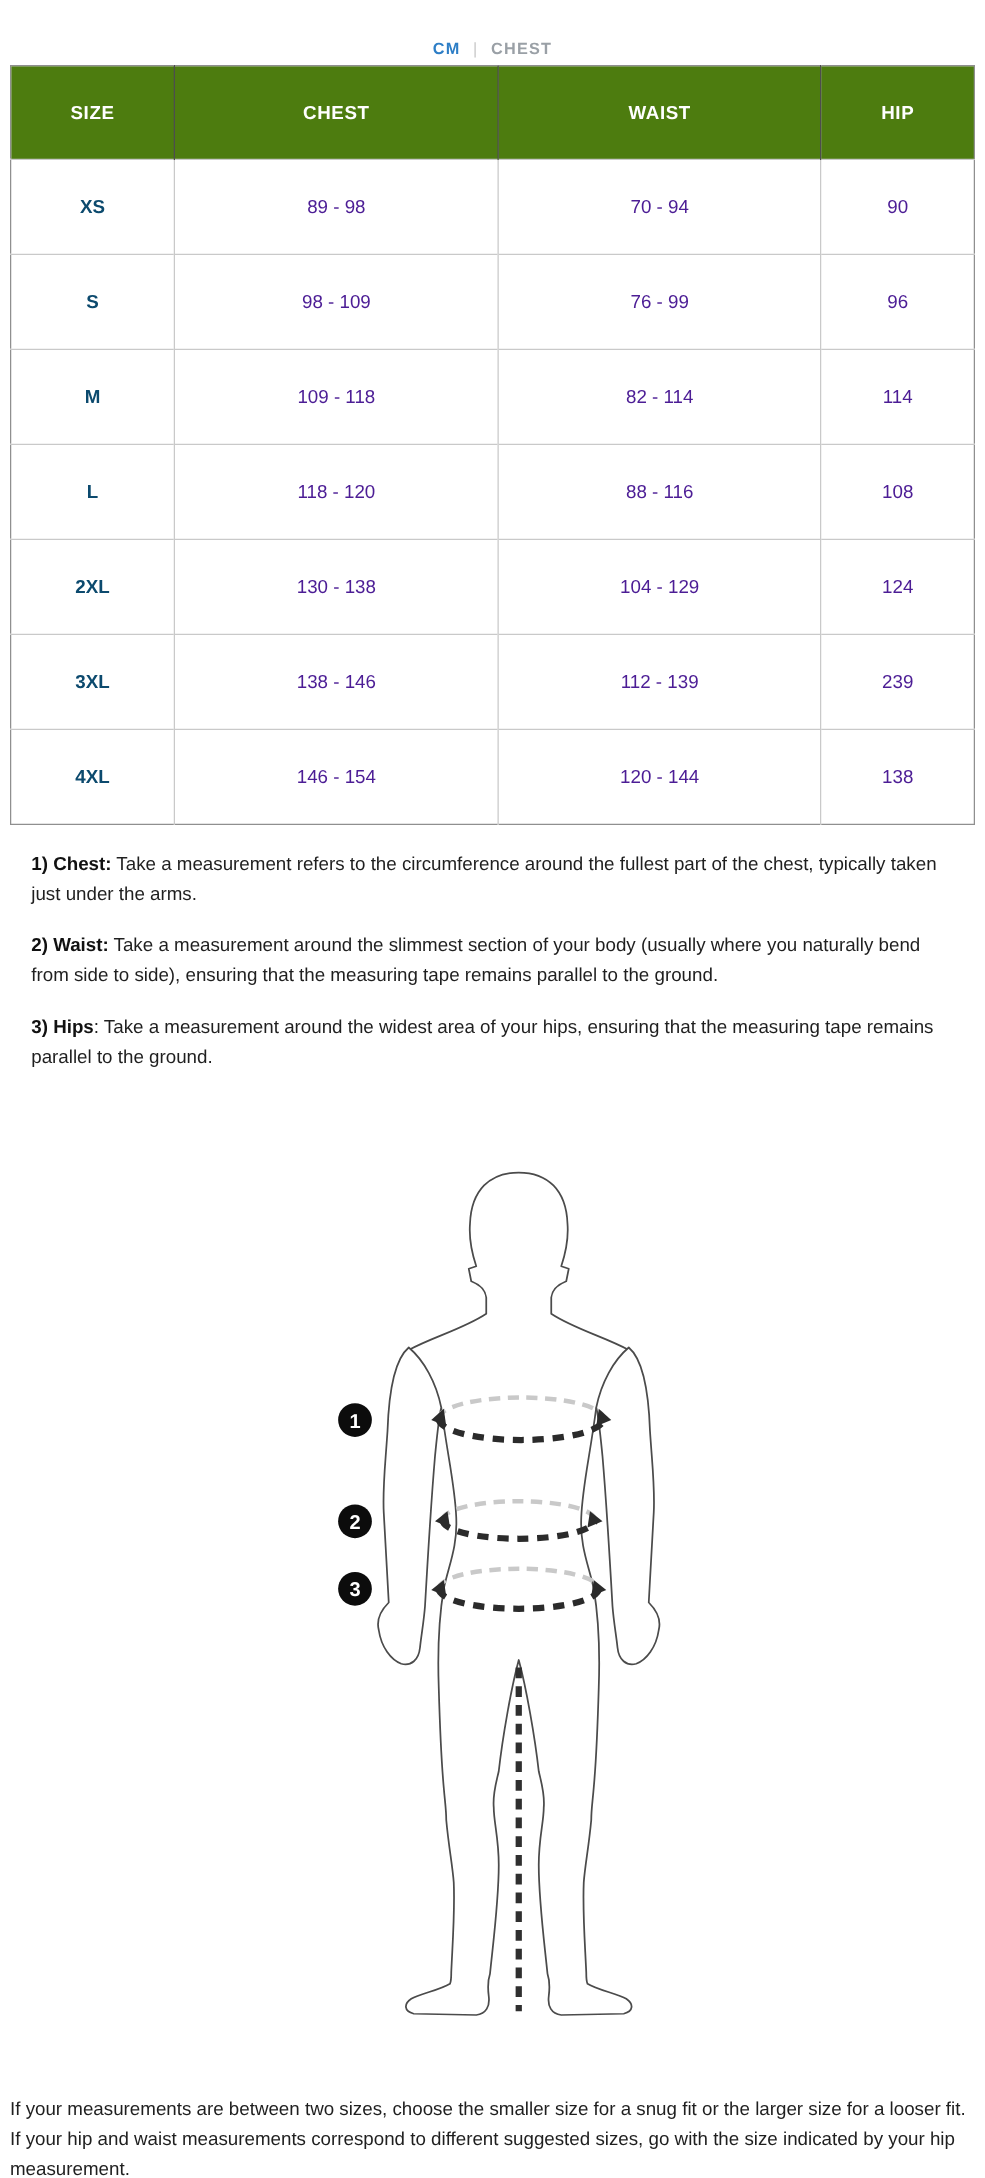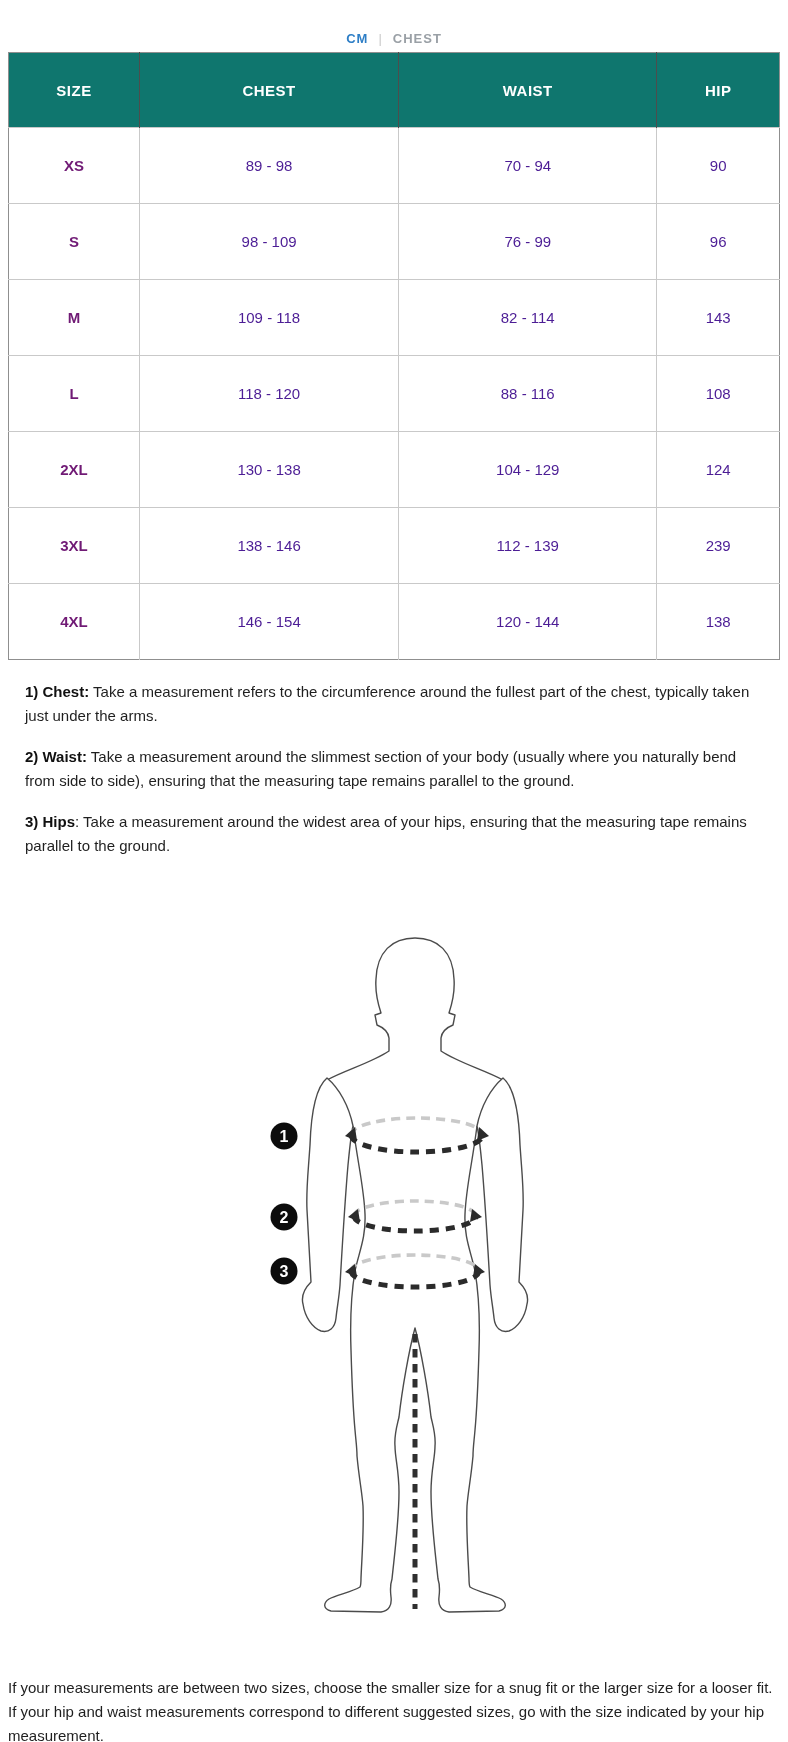--- a/index.html
+++ b/index.html
@@ -28,41 +28,41 @@
   .unit-inches{color:#9aa0a6;cursor:pointer;}
   
   table.size-table{
     width:772px;
     margin:0 8px;
     border-collapse:collapse;
     border:1px solid #8f8f8f;
     table-layout:fixed;
   }
   table.size-table th{
-    background:#0f766e;
+    background:#4d7c0f;
     color:#ffffff;
     height:72px;
     font-size:15px;
     font-weight:700;
     letter-spacing:.5px;
     text-align:center;
     border-right:1px solid #4d4d4d;
   }
   table.size-table th:last-child{border-right:none;}
   table.size-table td{
     height:73px;
     text-align:center;
     vertical-align:middle;
     font-size:15px;
     color:#4c1d95;
     border-top:1px solid #c9c9c9;
     border-right:1px solid #c9c9c9;
   }
   table.size-table td:last-child{border-right:none;}
-  table.size-table td.size-col{font-weight:700;color:#701a75;}
+  table.size-table td.size-col{font-weight:700;color:#0c4a6e;}
   .col-size{width:17%;}
   .col-chest{width:33.6%;}
   .col-waist{width:33.5%;}
   .col-hip{width:15.9%;}
   
   .notes{
     margin:20px 8px 0 8px;
     font-size:15px;
     line-height:24px;
   }
@@ -114,21 +114,21 @@
       <tr>
         <td class="size-col">S</td>
         <td>98 - 109</td>
         <td>76 - 99</td>
         <td>96</td>
       </tr>
       <tr>
         <td class="size-col">M</td>
         <td>109 - 118</td>
         <td>82 - 114</td>
-        <td>143</td>
+        <td>114</td>
       </tr>
       <tr>
         <td class="size-col">L</td>
         <td>118 - 120</td>
         <td>88 - 116</td>
         <td>108</td>
       </tr>
       <tr>
         <td class="size-col">2XL</td>
         <td>130 - 138</td>

